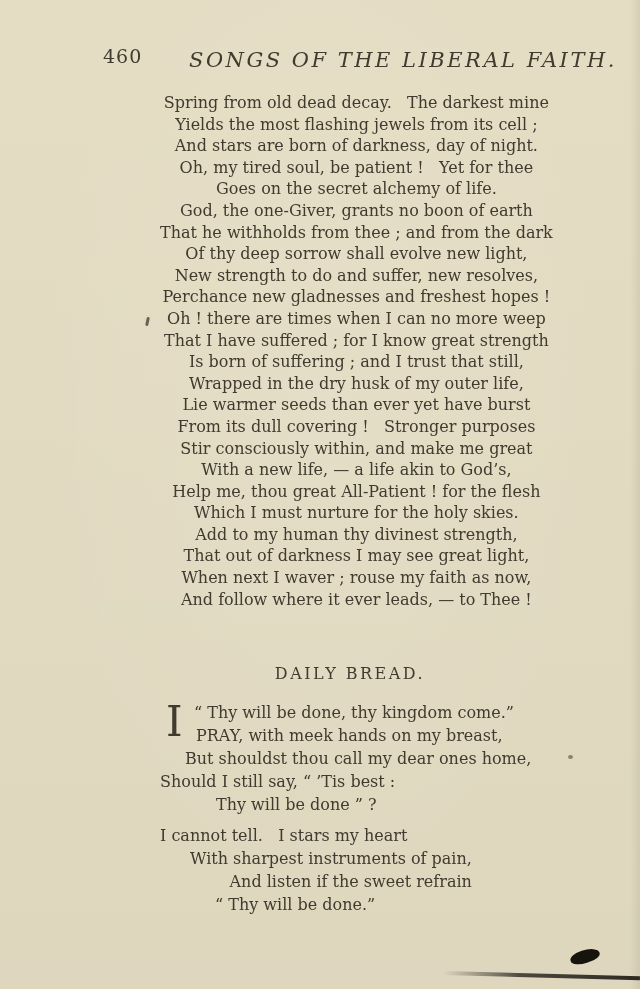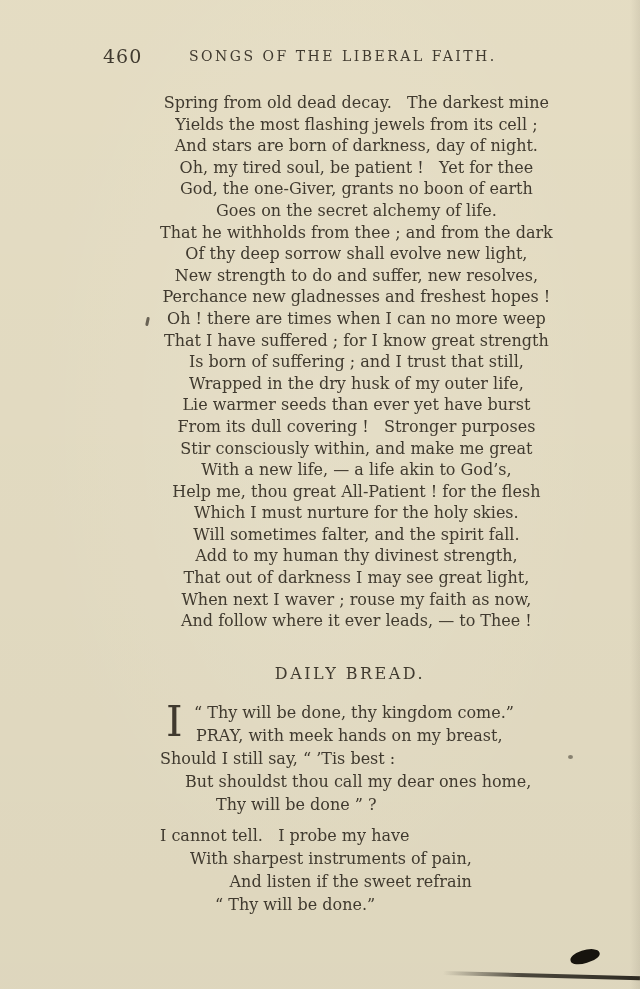--- a/index.html
+++ b/index.html
@@ -28,21 +28,21 @@
     position: absolute; right: 0; top: 0; width: 10px; height: 100%;
     background: linear-gradient(to left, rgba(40,34,22,0.08), rgba(0,0,0,0));
     pointer-events: none;
   }
   .page-number {
     position: absolute; left: 103px; top: 45px;
     font-size: 19px; letter-spacing: 1px;
   }
   .running-title {
     position: absolute; left: 189px; top: 48px;
-    font-size: 14px; letter-spacing: 2.5px;
+    font-style: italic; font-size: 21px; letter-spacing: 2.5px;
     white-space: nowrap;
   }
   .poem1 { position: absolute; left: 160px; top: 92px; }
   .poem1 .poem-line {
     font-size: 16px; line-height: 21.6px; white-space: pre-wrap; text-align: center;
   }
   .section-title {
     position: absolute; left: 160px; top: 664px; width: 380px;
     text-align: center; font-size: 16px; font-weight: normal;
     letter-spacing: 2.5px;
@@ -85,56 +85,55 @@
 
   <span class="page-number">460</span>
 
   <span class="running-title">SONGS OF THE LIBERAL FAITH.</span>
 
   <div class="poem1">
       <div class="poem-line">Spring from old dead decay.   The darkest mine</div>
       <div class="poem-line">Yields the most flashing jewels from its cell ;</div>
       <div class="poem-line">And stars are born of darkness, day of night.</div>
       <div class="poem-line">Oh, my tired soul, be patient !   Yet for thee</div>
+      <div class="poem-line">Goes on the secret alchemy of life.</div>
       <div class="poem-line">God, the one-Giver, grants no boon of earth</div>
-      <div class="poem-line">Goes on the secret alchemy of life.</div>
       <div class="poem-line">That he withholds from thee ; and from the dark</div>
       <div class="poem-line">Of thy deep sorrow shall evolve new light,</div>
       <div class="poem-line">New strength to do and suffer, new resolves,</div>
       <div class="poem-line">Perchance new gladnesses and freshest hopes !</div>
       <div class="poem-line">Oh ! there are times when I can no more weep</div>
       <div class="poem-line">That I have suffered ; for I know great strength</div>
       <div class="poem-line">Is born of suffering ; and I trust that still,</div>
       <div class="poem-line">Wrapped in the dry husk of my outer life,</div>
       <div class="poem-line">Lie warmer seeds than ever yet have burst</div>
       <div class="poem-line">From its dull covering !   Stronger purposes</div>
       <div class="poem-line">Stir consciously within, and make me great</div>
       <div class="poem-line">With a new life, — a life akin to God’s,</div>
       <div class="poem-line">Help me, thou great All-Patient ! for the flesh</div>
       <div class="poem-line">Which I must nurture for the holy skies.</div>
-      <div class="poem-line">Will sometimes falter, and the spirit fall.</div>
       <div class="poem-line">Add to my human thy divinest strength,</div>
       <div class="poem-line">That out of darkness I may see great light,</div>
       <div class="poem-line">When next I waver ; rouse my faith as now,</div>
       <div class="poem-line">And follow where it ever leads, — to Thee !</div>
     </div>
 
   <div class="section-title">DAILY BREAD.</div>
 
   <div class="stanza" id="stanza1">
     <span class="drop-cap">I</span>
   <div class="poem-line" style="padding-left: 34px;">“ Thy will be done, thy kingdom come.”</div>
       <div class="poem-line" style="padding-left: 36px;">PRAY, with meek hands on my breast,</div>
+      <div class="poem-line" style="padding-left: 25px;">But shouldst thou call my dear ones home,</div>
       <div class="poem-line">Should I still say, “ ’Tis best :</div>
-      <div class="poem-line" style="padding-left: 25px;">But shouldst thou call my dear ones home,</div>
       <div class="poem-line" style="padding-left: 56px;">Thy will be done ” ?</div>
     </div>
 
   <div class="stanza" id="stanza2">
-      <div class="poem-line">I cannot tell.   I probe my have</div>
+      <div class="poem-line">I cannot tell.   I stars my heart</div>
       <div class="poem-line" style="padding-left: 30px;">With sharpest instruments of pain,</div>
       <div class="poem-line" style="padding-left: 30px; text-align: right;">And listen if the sweet refrain</div>
       <div class="poem-line" style="padding-left: 55px;">“ Thy will be done.”</div>
     </div>
 
   <div class="artifact artifact-stray-mark"></div>
   <div class="artifact artifact-dot"></div>
   <div class="artifact artifact-bottom-line"></div>
   <div class="artifact artifact-corner-blot"></div>
 

